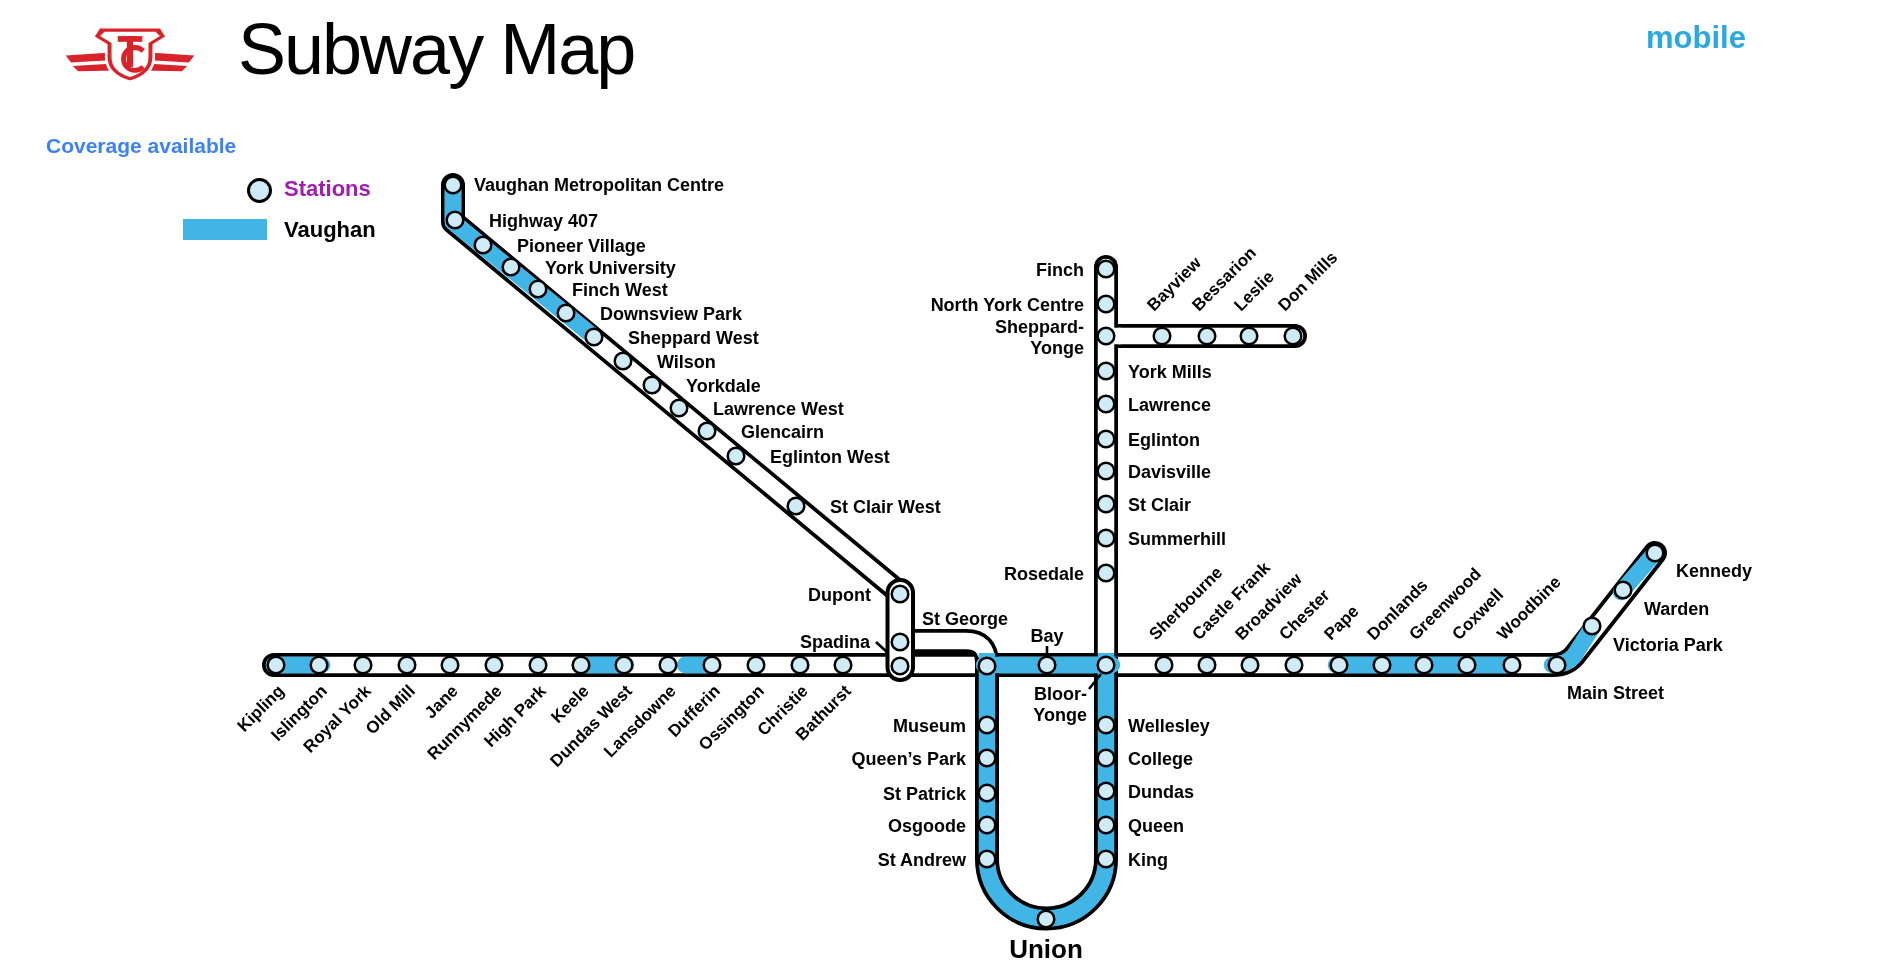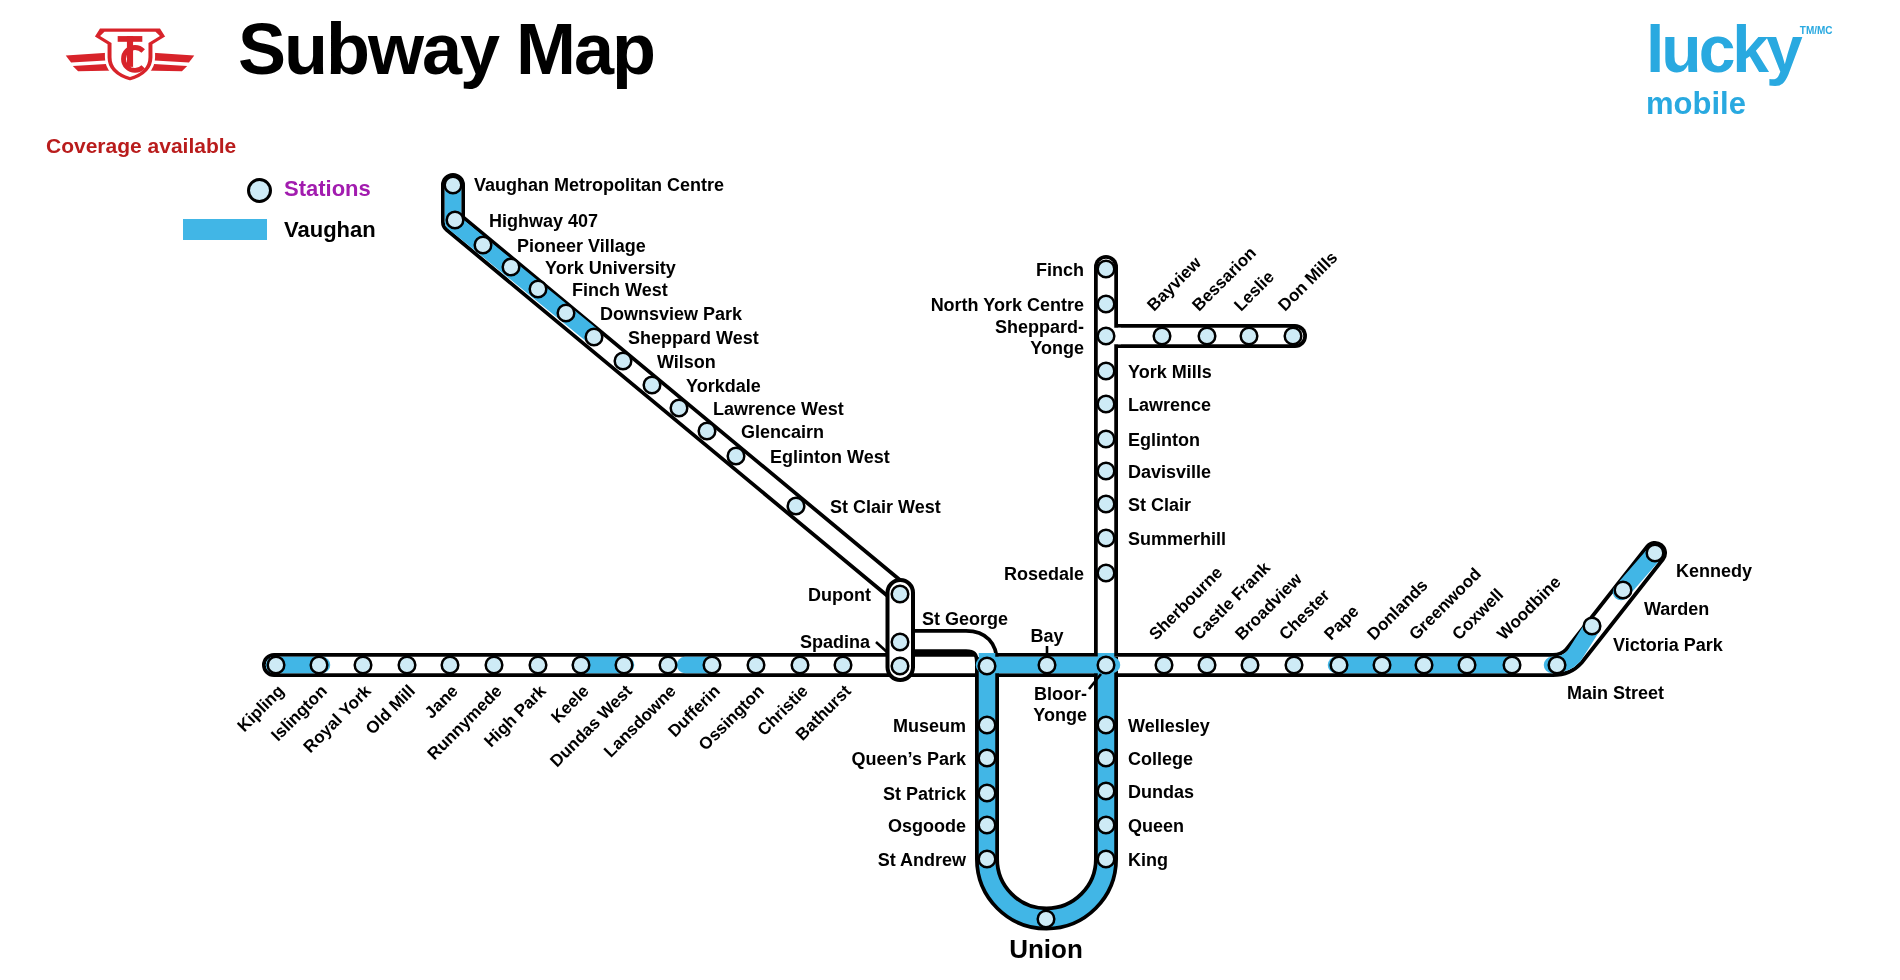--- a/index.html
+++ b/index.html
@@ -4,26 +4,26 @@
 <style>
   html,body{margin:0;padding:0;}
   body{
     width:1900px;height:980px;position:relative;background:#ffffff;overflow:hidden;
     font-family:"Liberation Sans",sans-serif;
   }
   #subway-svg{position:absolute;left:0;top:0;}
   #subway-svg text{font-family:"Liberation Sans",sans-serif;font-weight:bold;fill:#000;}
   .abs{position:absolute;}
   #ttc-logo{left:64px;top:20px;width:132px;height:70px;}
-  #page-title{left:238px;top:12px;font-size:72px;font-weight:bold;color:#000;letter-spacing:-2px;line-height:1.05;white-space:nowrap;}
+  #page-title{left:238px;top:12px;font-size:72px;font-weight:normal;color:#000;letter-spacing:-2px;line-height:1.05;white-space:nowrap;}
   #lucky-logo{left:1646px;top:16px;line-height:1;}
   .lucky-word{font-size:66px;font-weight:bold;letter-spacing:-3px;display:inline-block;}
   .lucky-tm{font-size:10px;font-weight:bold;vertical-align:38px;letter-spacing:0;}
   .lucky-mobile{font-size:31px;font-weight:bold;margin-top:6px;letter-spacing:0px;}
-  #legend-heading{left:46px;top:134px;font-size:21px;font-weight:bold;color:#b91c1c;}
+  #legend-heading{left:46px;top:134px;font-size:21px;font-weight:bold;color:#3b82f6;}
   #legend-station-swatch{left:247px;top:178px;width:19px;height:19px;border:3px solid #000;border-radius:50%;}
   #legend-stations-label{left:284px;top:176px;font-size:22px;font-weight:bold;color:#a21caf;}
   #legend-tunnel-swatch{left:183px;top:219px;width:84px;height:21px;}
   #legend-tunnels-label{left:284px;top:217px;font-size:22px;font-weight:bold;color:#000;}
 </style>
 </head>
 <body>
 
 <svg id="subway-svg" width="1900" height="980" viewBox="0 0 1900 980" xmlns="http://www.w3.org/2000/svg">
     <path d="M1106 336 L1295 336" fill="none" stroke="#000000" stroke-width="24" stroke-linecap="round" stroke-linejoin="round"></path>
@@ -204,21 +204,20 @@
     <path d="M46 11 L104 11 L109 16 L96 24 L96 40 Q96 56 75 62.5 Q54 56 54 40 L54 24 L41 16 Z" fill="#ffffff"></path>
     <path d="M90 33 A13 13 0 1 0 90 51" fill="none" stroke="currentColor" stroke-width="5.5"></path>
     <rect x="61" y="16" width="28" height="6.5" fill="currentColor"></rect>
     <rect x="71.5" y="16" width="7" height="35" fill="currentColor"></rect>
   </svg>
 </div>
 
 <div id="page-title" class="abs">Subway Map</div>
 
 <div id="lucky-logo" class="abs" style="color: rgb(41, 169, 224);">
-  <div><span class="lucky-word">lucky</span><span class="lucky-tm">TM/MC</span></div>
   <div class="lucky-mobile">mobile</div>
 </div>
 
 <div id="legend-heading" class="abs">Coverage available</div>
 <div id="legend-station-swatch" class="abs" style="background: rgb(206, 235, 246);"></div>
 <div id="legend-stations-label" class="abs">Stations</div>
 <div id="legend-tunnel-swatch" class="abs" style="background: rgb(65, 182, 230);"></div>
 <div id="legend-tunnels-label" class="abs">Vaughan</div>
 
 </body></html>

